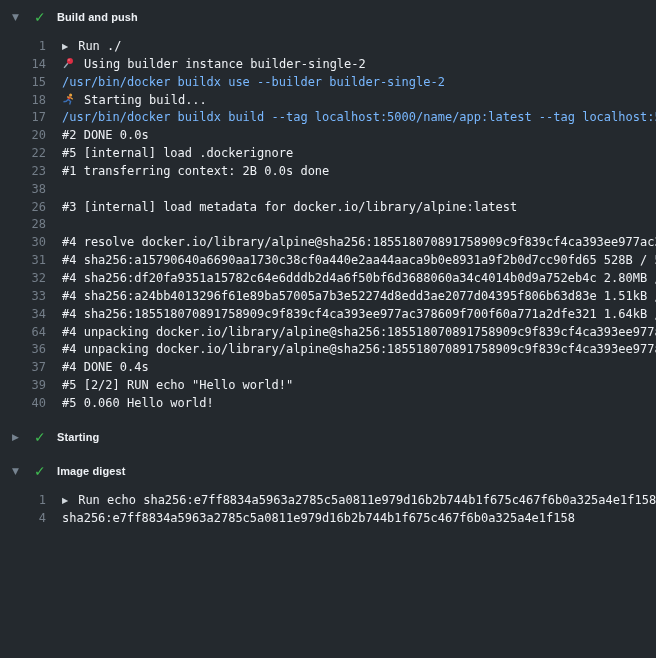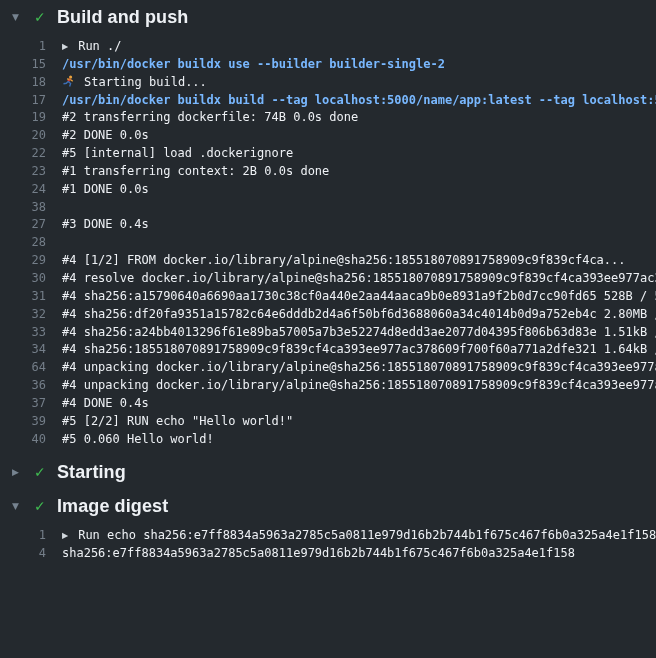--- a/index.html
+++ b/index.html
@@ -36,21 +36,21 @@
     flex: none;
     font-size: 14px;
     font-weight: bold;
     color: #3fb950;
     font-family: "DejaVu Sans", sans-serif;
   }
   .step-title {
     color: #eef1f5;
     font-family: "Liberation Sans", sans-serif;
     font-weight: bold;
-    font-size: 18px;
+    font-size: 11px;
     letter-spacing: 0.1px;
   }
   .step-body { margin-top: 11px; }
   .log-line {
     display: flex;
     height: 17.85px;
     line-height: 17.85px;
     font-size: 12px;
     white-space: pre;
   }
@@ -62,21 +62,21 @@
     margin-right: 16px;
     cursor: pointer;
   }
   .lt {
     flex: 1;
     min-width: 0;
     overflow: hidden;
     white-space: pre;
     color: #eef1f5;
   }
-  .lt.cmd { color: #79b8ff; font-weight: bold; }
+  .lt.cmd { color: #79b8ff; }
   .expander {
     display: inline-block;
     color: #d2d8de;
     font-size: 8px;
     margin-right: 10px;
     vertical-align: 1px;
     font-family: "DejaVu Sans", sans-serif;
     cursor: pointer;
   }
   .emoji {
@@ -93,37 +93,39 @@
 
 <div class="log-viewer" id="log-root">
     <div class="step">
       <div class="step-header">
         <span class="chev">▼</span>
         <span class="check">✓</span>
         <span class="step-title">Build and push</span>
       </div>
       <div class="step-body">
         <div class="log-line"><span class="ln">1</span><span class="lt"><span class="expander">▶</span>Run ./</span></div>
+        <div class="log-line"><span class="ln">14</span><span class="lt"><span class="emoji"><svg viewBox="0 0 16 16" width="13" height="13">
+                <line x1="7.2" y1="7.8" x2="2.6" y2="13.4" stroke="#99aab5" stroke-width="1.8"></line>
+                <circle cx="9.8" cy="4.8" r="3.7" fill="#dd2e44"></circle>
+                <circle cx="8.6" cy="3.6" r="1.1" fill="#ea7886"></circle>
+              </svg></span>Using builder instance builder-single-2</span></div>
         <div class="log-line"><span class="ln">15</span><span class="lt cmd">/usr/bin/docker buildx use --builder builder-single-2</span></div>
         <div class="log-line"><span class="ln">18</span><span class="lt"><span class="emoji"><svg viewBox="0 0 16 16" width="13" height="13">
                 <circle cx="10.6" cy="2.6" r="1.9" fill="#e8a33d"></circle>
                 <path d="M10.2 4.6 L7.6 7.9" stroke="#d23f31" stroke-width="2.6" fill="none"></path>
                 <path d="M10.4 5.6 L13.2 7.6 M9.2 5.4 L6.2 4.8" stroke="#e8a33d" stroke-width="1.5" fill="none"></path>
                 <path d="M7.6 7.9 L10.6 10.4 L9.4 14.2 M7.6 7.9 L5.2 10.2 L1.8 10.8" stroke="#3b6fb5" stroke-width="1.7" fill="none"></path>
               </svg></span>Starting build...</span></div>
         <div class="log-line"><span class="ln">17</span><span class="lt cmd">/usr/bin/docker buildx build --tag localhost:5000/name/app:latest --tag localhost:500</span></div>
-        <div class="log-line"><span class="ln">19</span><span class="lt">#2 transferring dockerfile: 74B 0.0s done</span></div>
         <div class="log-line"><span class="ln">20</span><span class="lt">#2 DONE 0.0s</span></div>
         <div class="log-line"><span class="ln">22</span><span class="lt">#5 [internal] load .dockerignore</span></div>
         <div class="log-line"><span class="ln">23</span><span class="lt">#1 transferring context: 2B 0.0s done</span></div>
-        <div class="log-line"><span class="ln">24</span><span class="lt">#1 DONE 0.0s</span></div>
         <div class="log-line"><span class="ln">38</span><span class="lt"></span></div>
-        <div class="log-line"><span class="ln">27</span><span class="lt">#3 DONE 0.4s</span></div>
+        <div class="log-line"><span class="ln">26</span><span class="lt">#3 [internal] load metadata for docker.io/library/alpine:latest</span></div>
         <div class="log-line"><span class="ln">28</span><span class="lt"></span></div>
-        <div class="log-line"><span class="ln">29</span><span class="lt">#4 [1/2] FROM docker.io/library/alpine@sha256:185518070891758909c9f839cf4ca...</span></div>
         <div class="log-line"><span class="ln">30</span><span class="lt">#4 resolve docker.io/library/alpine@sha256:185518070891758909c9f839cf4ca393ee977ac378609f700f60a771a2dfe321</span></div>
         <div class="log-line"><span class="ln">31</span><span class="lt">#4 sha256:a15790640a6690aa1730c38cf0a440e2aa44aaca9b0e8931a9f2b0d7cc90fd65 528B / 528B</span></div>
         <div class="log-line"><span class="ln">32</span><span class="lt">#4 sha256:df20fa9351a15782c64e6dddb2d4a6f50bf6d3688060a34c4014b0d9a752eb4c 2.80MB / 2.80MB</span></div>
         <div class="log-line"><span class="ln">33</span><span class="lt">#4 sha256:a24bb4013296f61e89ba57005a7b3e52274d8edd3ae2077d04395f806b63d83e 1.51kB / 1.51kB</span></div>
         <div class="log-line"><span class="ln">34</span><span class="lt">#4 sha256:185518070891758909c9f839cf4ca393ee977ac378609f700f60a771a2dfe321 1.64kB / 1.64kB</span></div>
         <div class="log-line"><span class="ln">64</span><span class="lt">#4 unpacking docker.io/library/alpine@sha256:185518070891758909c9f839cf4ca393ee977ac378609f700f60a771a2dfe321</span></div>
         <div class="log-line"><span class="ln">36</span><span class="lt">#4 unpacking docker.io/library/alpine@sha256:185518070891758909c9f839cf4ca393ee977ac378609f700f60a771a2dfe321</span></div>
         <div class="log-line"><span class="ln">37</span><span class="lt">#4 DONE 0.4s</span></div>
         <div class="log-line"><span class="ln">39</span><span class="lt">#5 [2/2] RUN echo "Hello world!"</span></div>
         <div class="log-line"><span class="ln">40</span><span class="lt">#5 0.060 Hello world!</span></div>

